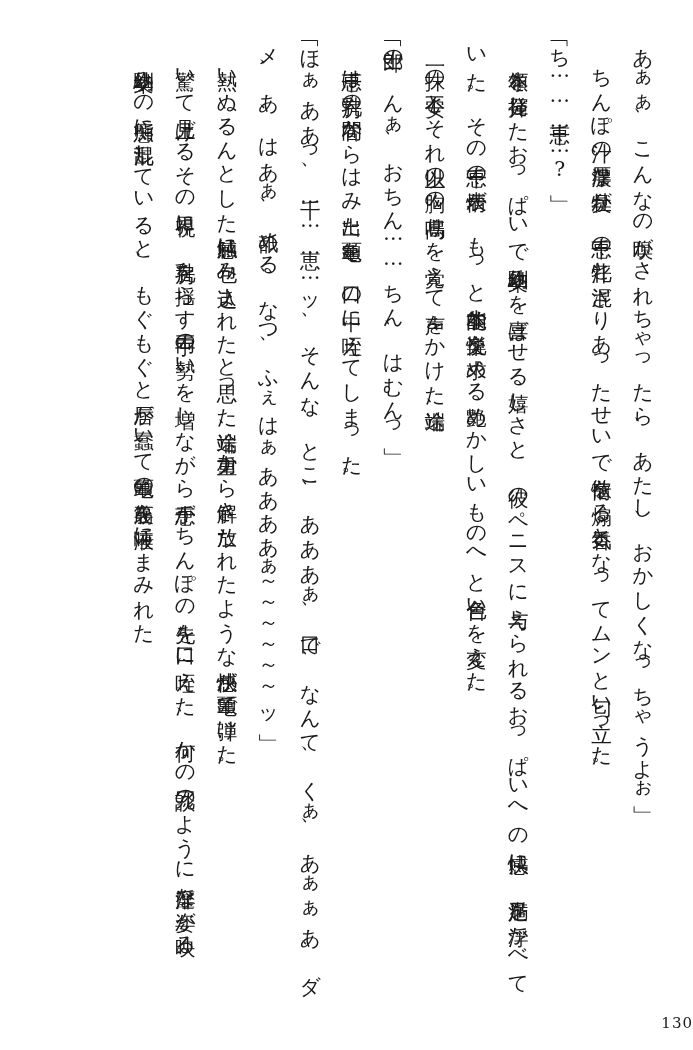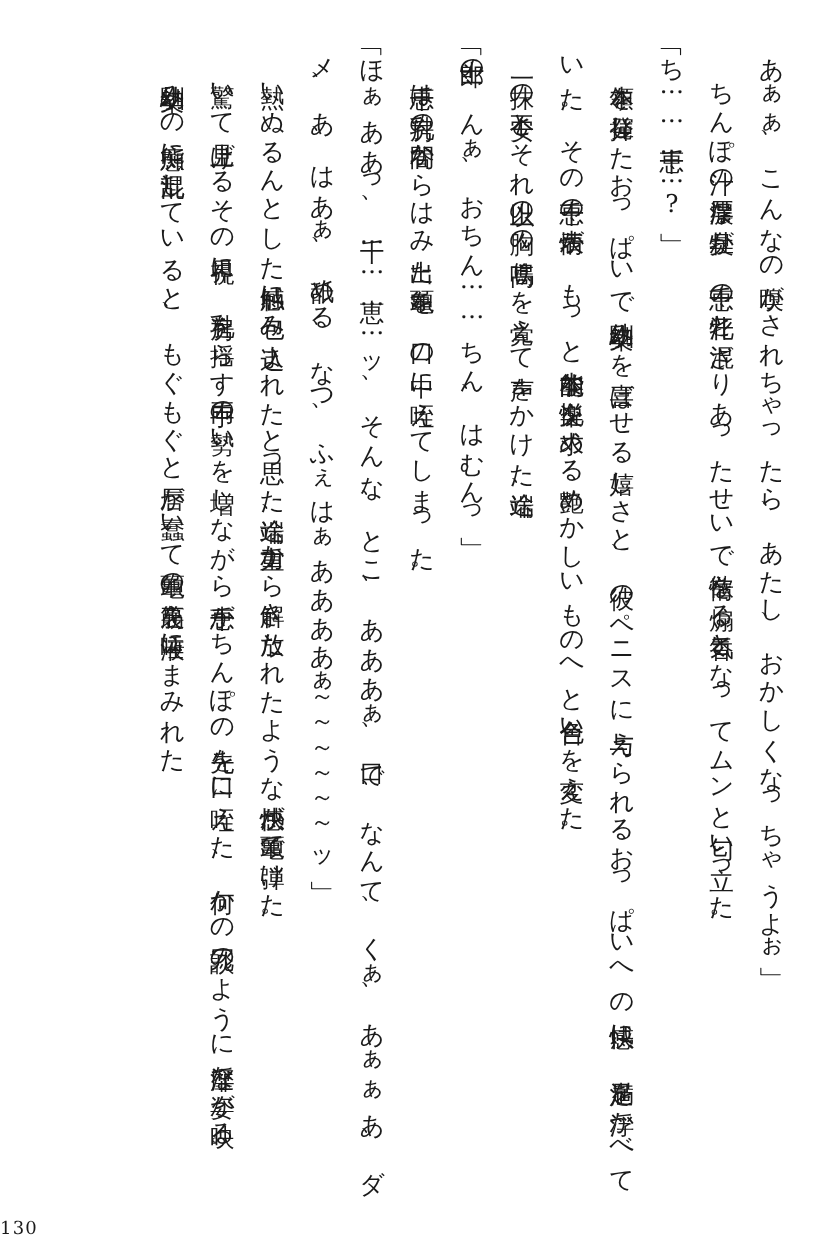--- a/index.html
+++ b/index.html
@@ -49,21 +49,21 @@
   }
   .para.noindent {
     text-indent: 0;
   }
 
   .page-number {
     position: absolute;
     left: 0;
     width: 693px;
     bottom: 18px;
-    text-align: left;
+    text-align: right;
     font-size: 15px;
     font-family: "DejaVu Serif", "Liberation Serif", serif;
     color: #1a1a1a;
     letter-spacing: 1px;
   }
 </style>
 </head>
 <body>
 
 <div class="page">

